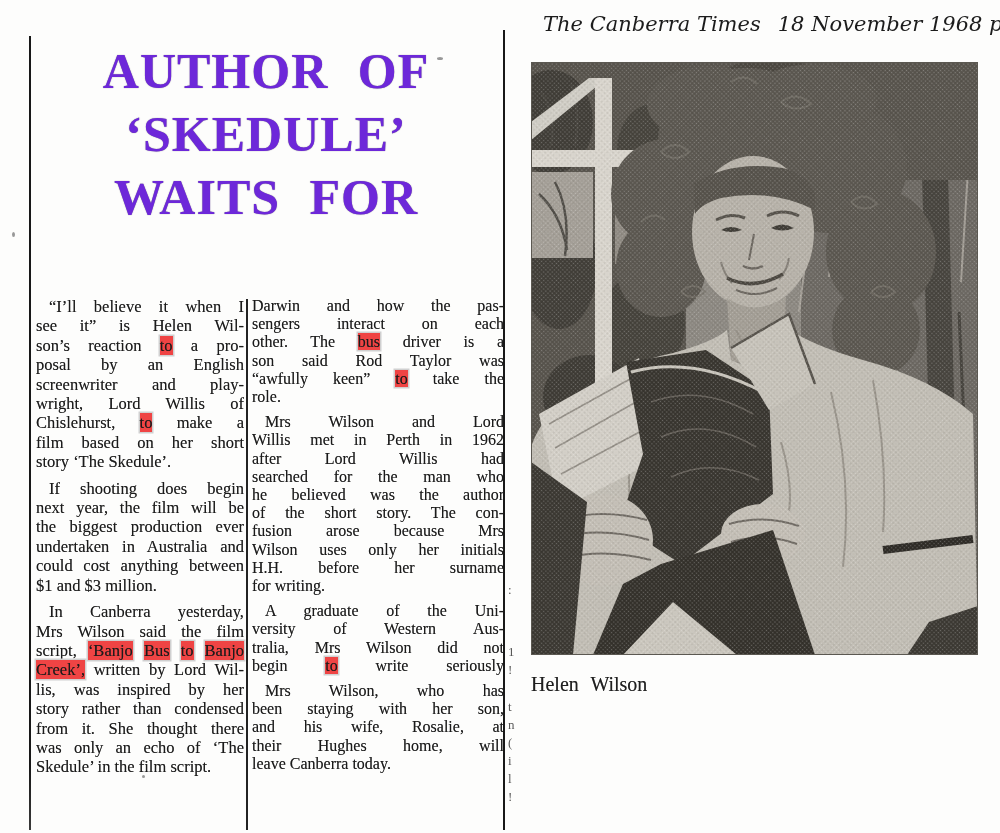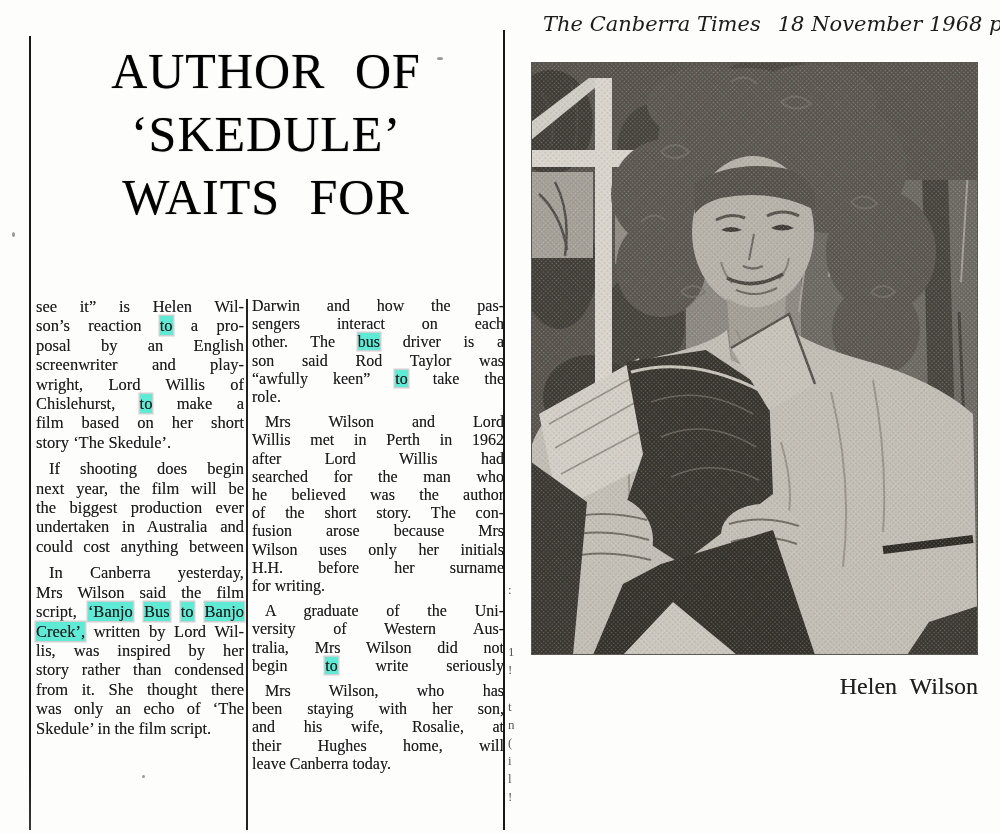--- a/index.html
+++ b/index.html
@@ -12,54 +12,54 @@
     overflow:hidden;
   }
   
   .rule { position:absolute; background:#181818; }
   .rule-left  { left:29px;  top:36px;  width:2px; height:794px; background:linear-gradient(#181818 92%, #3a3a3a); }
   .rule-right { left:503px; top:30px;  width:2px; height:800px; }
   .rule-mid   { left:246px; top:299px; width:2px; height:531px; background:#232323; }
   
   .headline {
     position:absolute; left:36px; top:40px; width:460px;
-    text-align:center; font-weight:400; color:#000000;
+    text-align:center; font-weight:700; color:#6d28d9;
   }
   .headline .hline {
     font-size:50px; line-height:63px; letter-spacing:1px; word-spacing:16px;
     text-shadow:0 0 1px rgba(20,20,20,.55);
   }
   
   .col { position:absolute; top:297px; color:#1b1b1b; }
   .col1 { left:36px;  width:208px; font-size:16.5px; }
   .col2 { left:252px; width:252px; font-size:16px; }
   .para { margin-bottom:7px; }
   .col1 .line { line-height:19.4px; }
   .col2 .line { line-height:18.2px; }
   .line {
     text-align:justify; text-align-last:justify;
     white-space:normal;
     text-shadow:0 0 .6px rgba(25,25,25,.5);
   }
   .line.indent { padding-left:13px; }
   .line.last { text-align-last:left; }
-  .hl { background:#5eead4; box-shadow:0 0 0 1.5px #d0d0d0; }
+  .hl { background:#ef4444; box-shadow:0 0 0 1.5px #d0d0d0; }
   
   .src-line {
     position:absolute; left:543px; top:12px;
     font-family:"DejaVu Serif", serif; font-style:italic;
     font-size:21px; color:#1c1c1c; white-space:nowrap;
   }
   .src-line .gap { display:inline-block; width:17px; }
   
   .photo-wrap { position:absolute; left:531px; top:62px; width:447px; height:593px; }
   .photo-wrap svg { display:block; width:100%; height:100%; }
   .caption {
     position:absolute; left:531px; top:673px; width:447px;
-    text-align:right; font-size:24px; color:#1f1f1f; word-spacing:7px;
+    text-align:left; font-size:20px; color:#1f1f1f; word-spacing:7px;
     text-shadow:0 0 .6px rgba(25,25,25,.5);
   }
   
   .frag {
     position:absolute; left:508px; font-size:13px; color:#3a3a3a;
     font-family:"Liberation Serif", serif; opacity:.85; line-height:1;
   }
   
   .speck { position:absolute; background:#555; border-radius:50%; opacity:.6; }
 </style>
@@ -75,35 +75,37 @@
 <div class="rule rule-mid"></div>
 
 <h1 class="headline" id="headline">
     <div class="hline">AUTHOR OF</div>
     <div class="hline">‘SKEDULE’</div>
     <div class="hline">WAITS FOR</div>
   </h1>
 
 <div class="col col1" id="col1">
     <div class="para">
+      <div class="line indent">“I’ll believe it when I</div>
       <div class="line">see it” is Helen Wil-</div>
       <div class="line">son’s reaction <span class="hl">to</span> a pro-</div>
       <div class="line">posal by an English</div>
       <div class="line">screenwriter and play-</div>
       <div class="line">wright, Lord Willis of</div>
       <div class="line">Chislehurst, <span class="hl">to</span> make a</div>
       <div class="line">film based on her short</div>
       <div class="line last">story ‘The Skedule’.</div>
     </div>
     <div class="para">
       <div class="line indent">If shooting does begin</div>
       <div class="line">next year, the film will be</div>
       <div class="line">the biggest production ever</div>
       <div class="line">undertaken in Australia and</div>
       <div class="line">could cost anything between</div>
+      <div class="line last">$1 and $3 million.</div>
     </div>
     <div class="para">
       <div class="line indent">In Canberra yesterday,</div>
       <div class="line">Mrs Wilson said the film</div>
       <div class="line">script, <span class="hl">‘Banjo</span> <span class="hl">Bus</span> <span class="hl">to</span> <span class="hl">Banjo</span></div>
       <div class="line"><span class="hl">Creek’,</span> written by Lord Wil-</div>
       <div class="line">lis, was inspired by her</div>
       <div class="line">story rather than condensed</div>
       <div class="line">from it. She thought there</div>
       <div class="line">was only an echo of ‘The</div>

